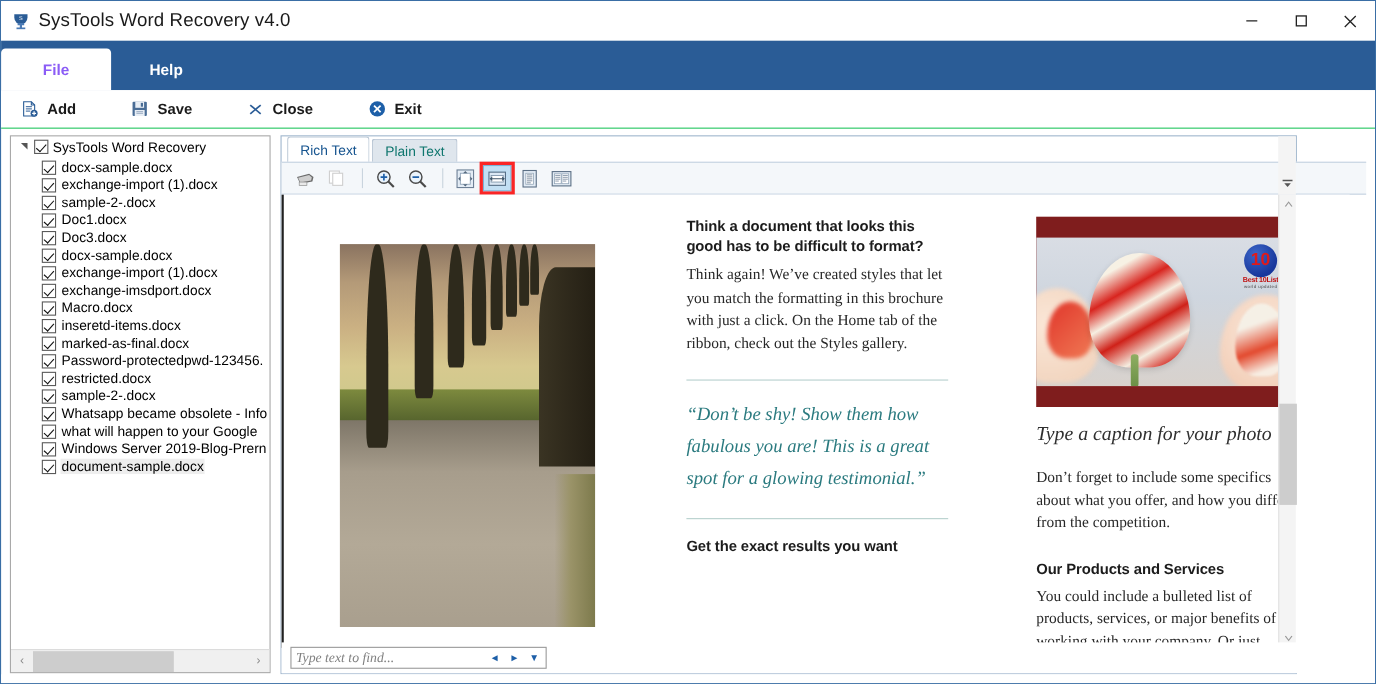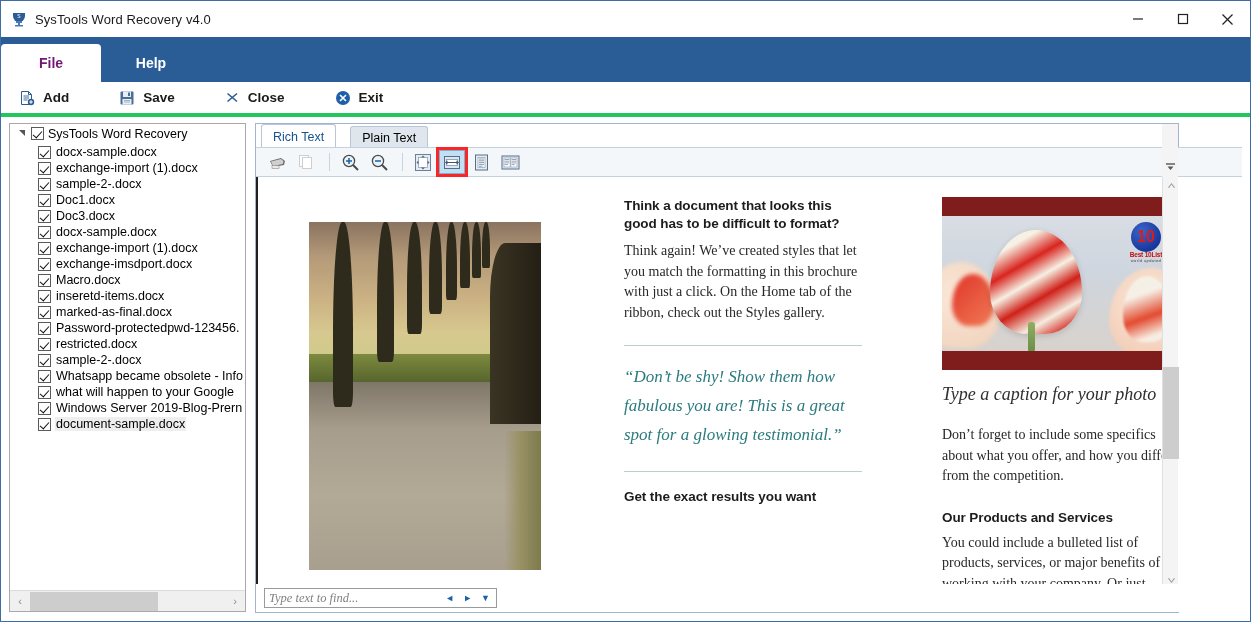--- a/index.html
+++ b/index.html
@@ -27,21 +27,21 @@
     display: flex; align-items: center;
   }
   .title-icon {
     width: 16px; height: 16px;
     margin-left: 10px; margin-right: 8px;
     position: relative;
     flex: none;
   }
   .title-icon svg { display: block; }
   .title-text {
-    font-size: 13px;
+    font-size: 17px;
     color: #1a1a1a;
     letter-spacing: 0.1px;
   }
   .win-controls {
     position: absolute; right: 0; top: 0;
     height: 36px; display: flex;
   }
   .win-btn {
     width: 45px; height: 36px;
     display: flex; align-items: center; justify-content: center;
@@ -64,32 +64,32 @@
   .rtab {
     height: 38px;
     min-width: 100px;
     display: flex; align-items: center; justify-content: center;
     font-size: 14px; font-weight: bold;
     color: #ffffff;
     padding: 0 22px;
   }
   .rtab.active {
     background: #ffffff;
-    color: #701a75;
+    color: #8b5cf6;
     border-top-left-radius: 4px;
     border-top-right-radius: 4px;
     height: 38px;
   }
 
   
   .cmdbar {
     position: absolute; left: 0; top: 81px;
     width: 1249px; height: 35px;
     background: #ffffff;
-    border-bottom: 4px solid #22c55e;
+    border-bottom: 1px solid #22c55e;
     display: flex; align-items: center;
     padding-left: 18px;
   }
   .cmd {
     display: flex; align-items: center;
     margin-right: 50px;
     font-size: 13.5px; font-weight: bold;
     color: #1a1a1a;
   }
   .cmd .ci { margin-right: 8px; display: flex; align-items: center; }
@@ -188,22 +188,22 @@
     border-top-left-radius: 3px;
     border-top-right-radius: 3px;
   }
   .vtab.active {
     background: #ffffff;
     color: #16548f;
     height: 24px;
   }
   .vtab.inactive {
     background: #dfe6ed;
-    color: #000000;
-    margin-left: 14px;
+    color: #0f766e;
+    margin-left: 2px;
   }
 
   .vtoolbar {
     position: absolute; left: 0; top: 23px;
     width: 986px; height: 30px;
     background: #f4f7fa;
     border-top: 1px solid #c4d2e0;
     border-bottom: 1px solid #c4d2e0;
     display: flex; align-items: center;
     padding-left: 8px;

